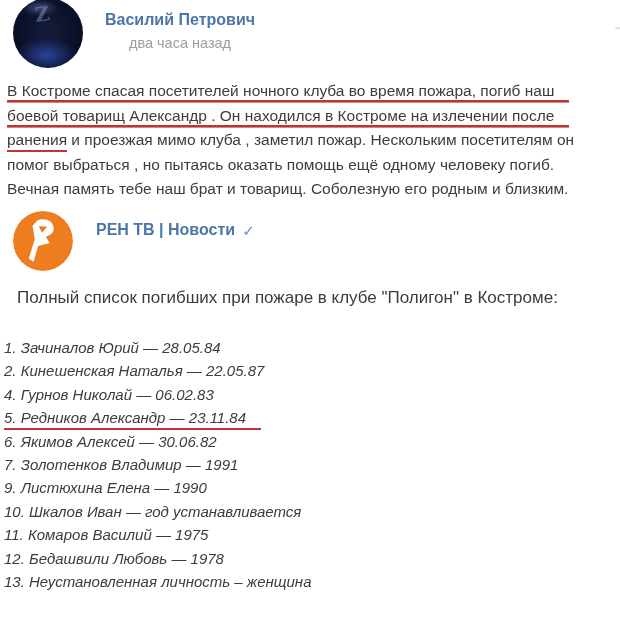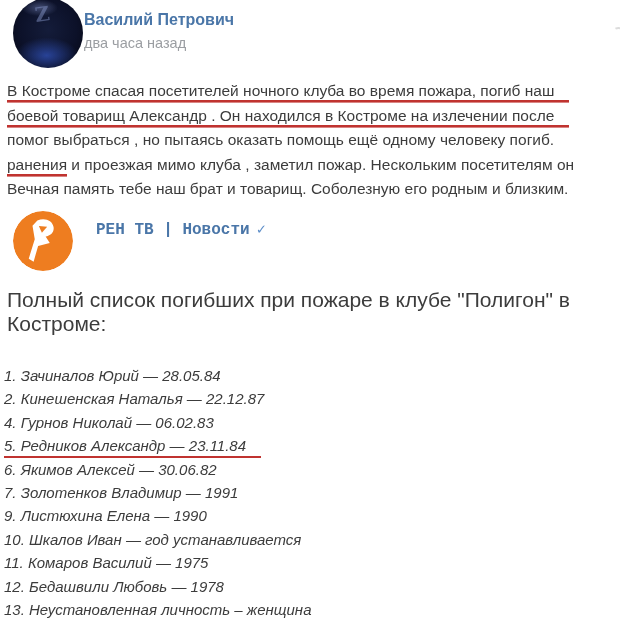--- a/index.html
+++ b/index.html
@@ -22,33 +22,34 @@
     font-family:"Liberation Sans","DejaVu Sans",sans-serif;
     color:var(--body-text);
   }
   
   .post-header{
     position:relative;
     display:flex;
     align-items:flex-start;
     padding-left:13px;
   }
-  .hdr-meta{margin-left:1px;padding-top:11px;}
+  .hdr-meta{margin-left:22px;padding-top:11px;}
   .author{
     display:inline-block;
     font-size:16px;font-weight:bold;
     color:var(--name-link);
     text-decoration:none;
     cursor:pointer;
   }
-  .author-row{display:flex;align-items:flex-start;gap:7px;font-family:Liberation Mono, monospace;}
+  .author-row{display:flex;align-items:flex-start;gap:7px;}
   .time{
     margin-top:6px;
     font-size:14.5px;
     color:var(--timestamp);
+    text-align:center;
   }
   .check{
     font-size:15px;font-weight:bold;
     color:var(--verified-check);
     line-height:1;
     padding-top:2px;
   }
   
   .avatar{border-radius:50%;flex:0 0 auto;cursor:pointer;overflow:hidden;position:relative;}
   .avatar-user{
@@ -79,22 +80,22 @@
     background-repeat:no-repeat;
     background-size:100% 2.6px;
     background-position:left bottom;
     padding-bottom:4px;
   }
   .redline--wide{padding-right:15px;}
   
   .repost{margin-top:9px;}
   .repost .hdr-meta{padding-top:10px;margin-left:23px;}
   .repost-intro{
-    margin:17px 8px 0 7px;
-    font-size:21px;
+    margin:17px 8px 0 17px;
+    font-size:17px;
   }
   .victims{
     list-style:none;
     margin:28px 0 0 4px;
     padding:0;
     font-size:15px;
     line-height:23.4px;
   }
   .victims li{white-space:nowrap;font-style:italic;}
   
@@ -122,22 +123,22 @@
     <div class="hdr-meta">
       <a class="author">Василий Петрович</a>
       <div class="time">два часа назад</div>
     </div>
     <div class="corner-arc"></div>
   </div>
 
   <div class="post-text">
     <div class="pline"><span class="redline redline--wide">В Костроме спасая посетителей ночного клуба во время пожара, погиб наш</span></div>
     <div class="pline"><span class="redline redline--wide">боевой товарищ Александр . Он находился в Костроме на излечении после</span></div>
+    <div class="pline"><span class="redline">ранения</span><span> и проезжая мимо клуба , заметил пожар. Нескольким посетителям он</span></div>
     <div class="pline"><span>помог выбраться , но пытаясь оказать помощь ещё одному человеку погиб.</span></div>
-    <div class="pline"><span class="redline">ранения</span><span> и проезжая мимо клуба , заметил пожар. Нескольким посетителям он</span></div>
     <div class="pline"><span>Вечная память тебе наш брат и товарищ. Соболезную его родным и близким.</span></div>
   </div>
 
   <div class="repost">
     <div class="post-header">
       <div class="avatar avatar-ren">
         <svg width="60" height="60" viewBox="0 0 32 32">
           <circle cx="16" cy="16" r="16" fill="#ee7d20"></circle>
           <path fill="#ffffff" d="M13 5 C17 3.4 21 5 21.6 8.4 C22.2 11.2 20 13.2 17.4 13.6 L19.6 17 L13.4 18.6 L11 27 L8.4 25.4 L11.6 15 L10.4 7.8 Z"></path>
           <path fill="#ee7d20" d="M13.8 8 L18.2 8.4 L15.4 11.6 Z"></path>
@@ -148,21 +149,21 @@
           <a class="author">РЕН ТВ | Новости</a>
           <span class="check">✓</span>
         </div>
       </div>
     </div>
 
     <div class="repost-intro">Полный список погибших при пожаре в клубе "Полигон" в Костроме:</div>
 
     <ul class="victims">
       <li><span>1. Зачиналов Юрий — 28.05.84</span></li>
-      <li><span>2. Кинешенская Наталья — 22.12.87</span></li>
+      <li><span>2. Кинешенская Наталья — 22.05.87</span></li>
       <li><span>4. Гурнов Николай — 06.02.83</span></li>
       <li><span class="redline redline--wide">5. Редников Александр — 23.11.84</span></li>
       <li><span>6. Якимов Алексей — 30.06.82</span></li>
       <li><span>7. Золотенков Владимир — 1991</span></li>
       <li><span>9. Листюхина Елена — 1990</span></li>
       <li><span>10. Шкалов Иван — год устанавливается</span></li>
       <li><span>11. Комаров Василий — 1975</span></li>
       <li><span>12. Бедашвили Любовь — 1978</span></li>
       <li><span>13. Неустановленная личность – женщина</span></li>
     </ul>

